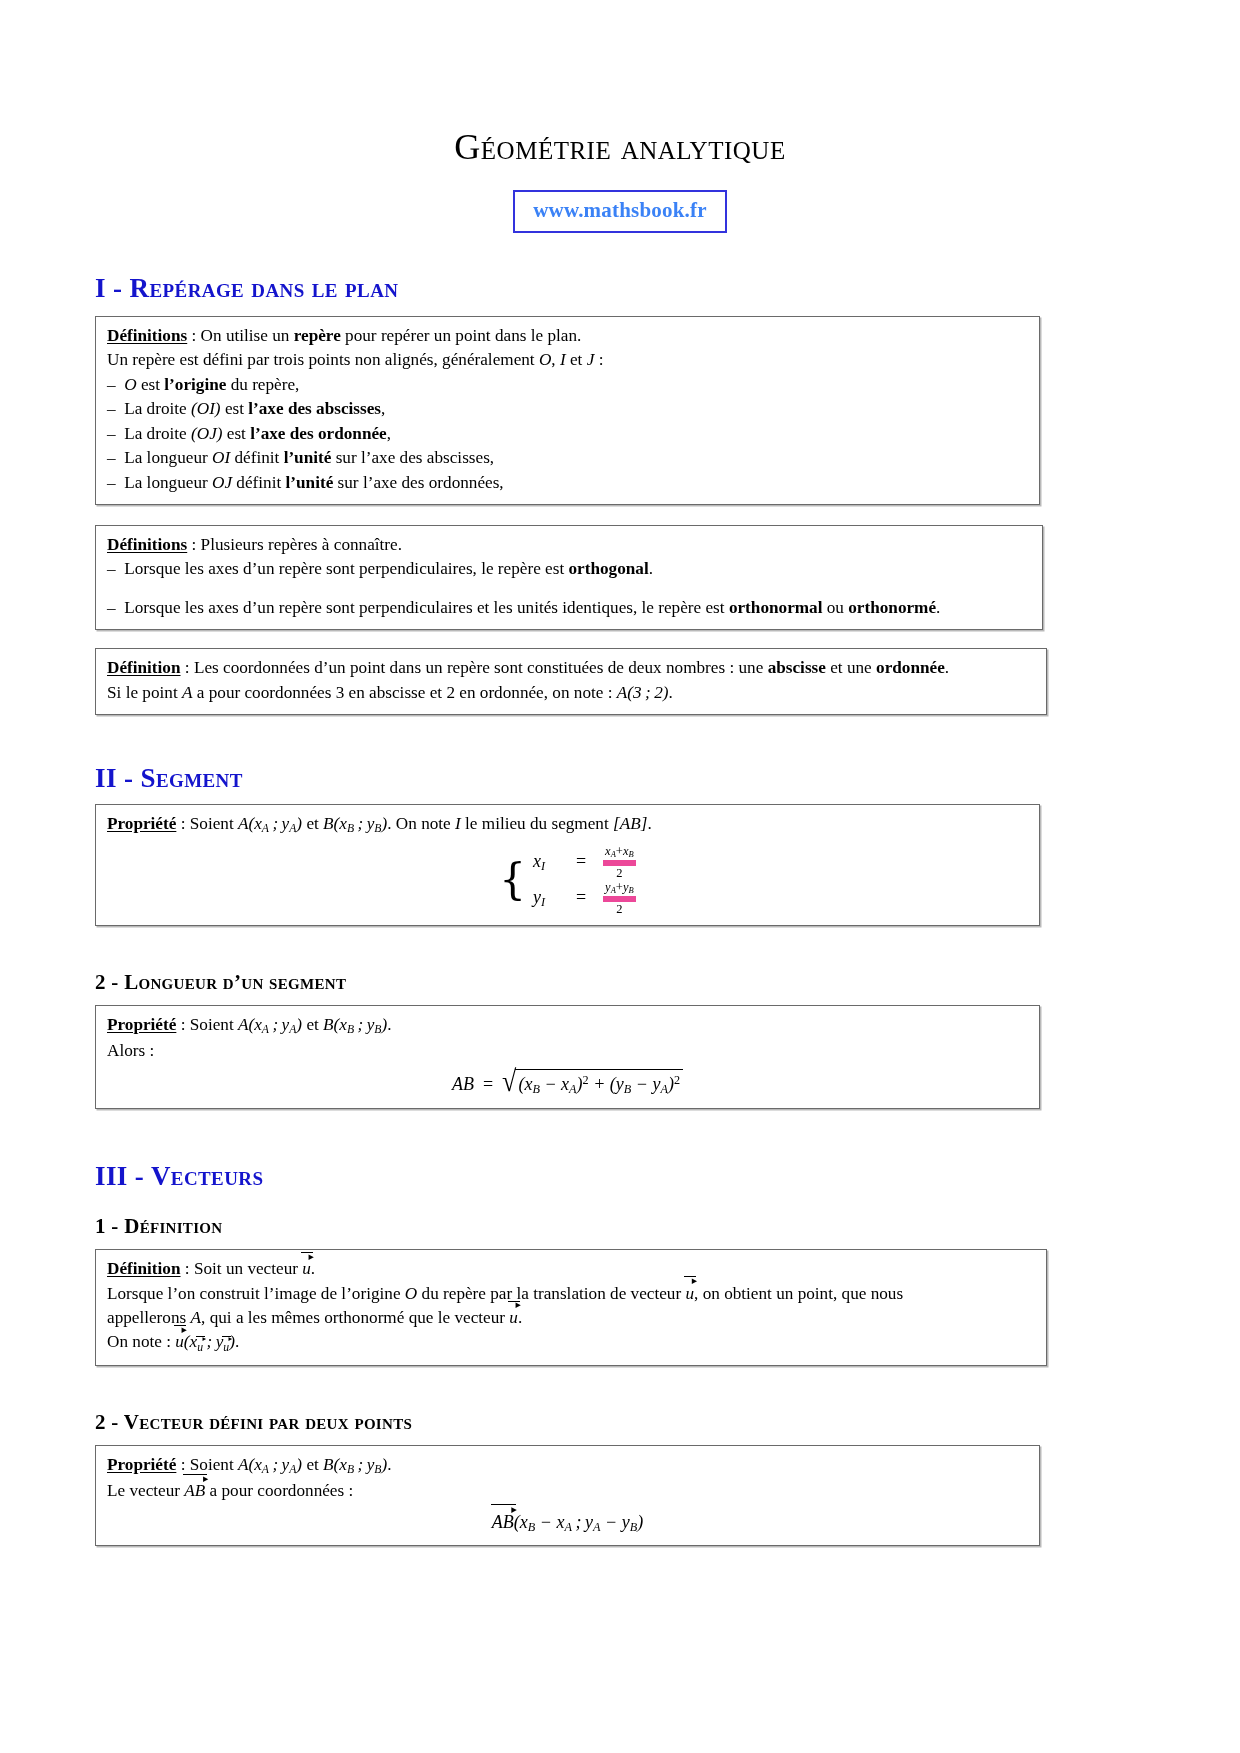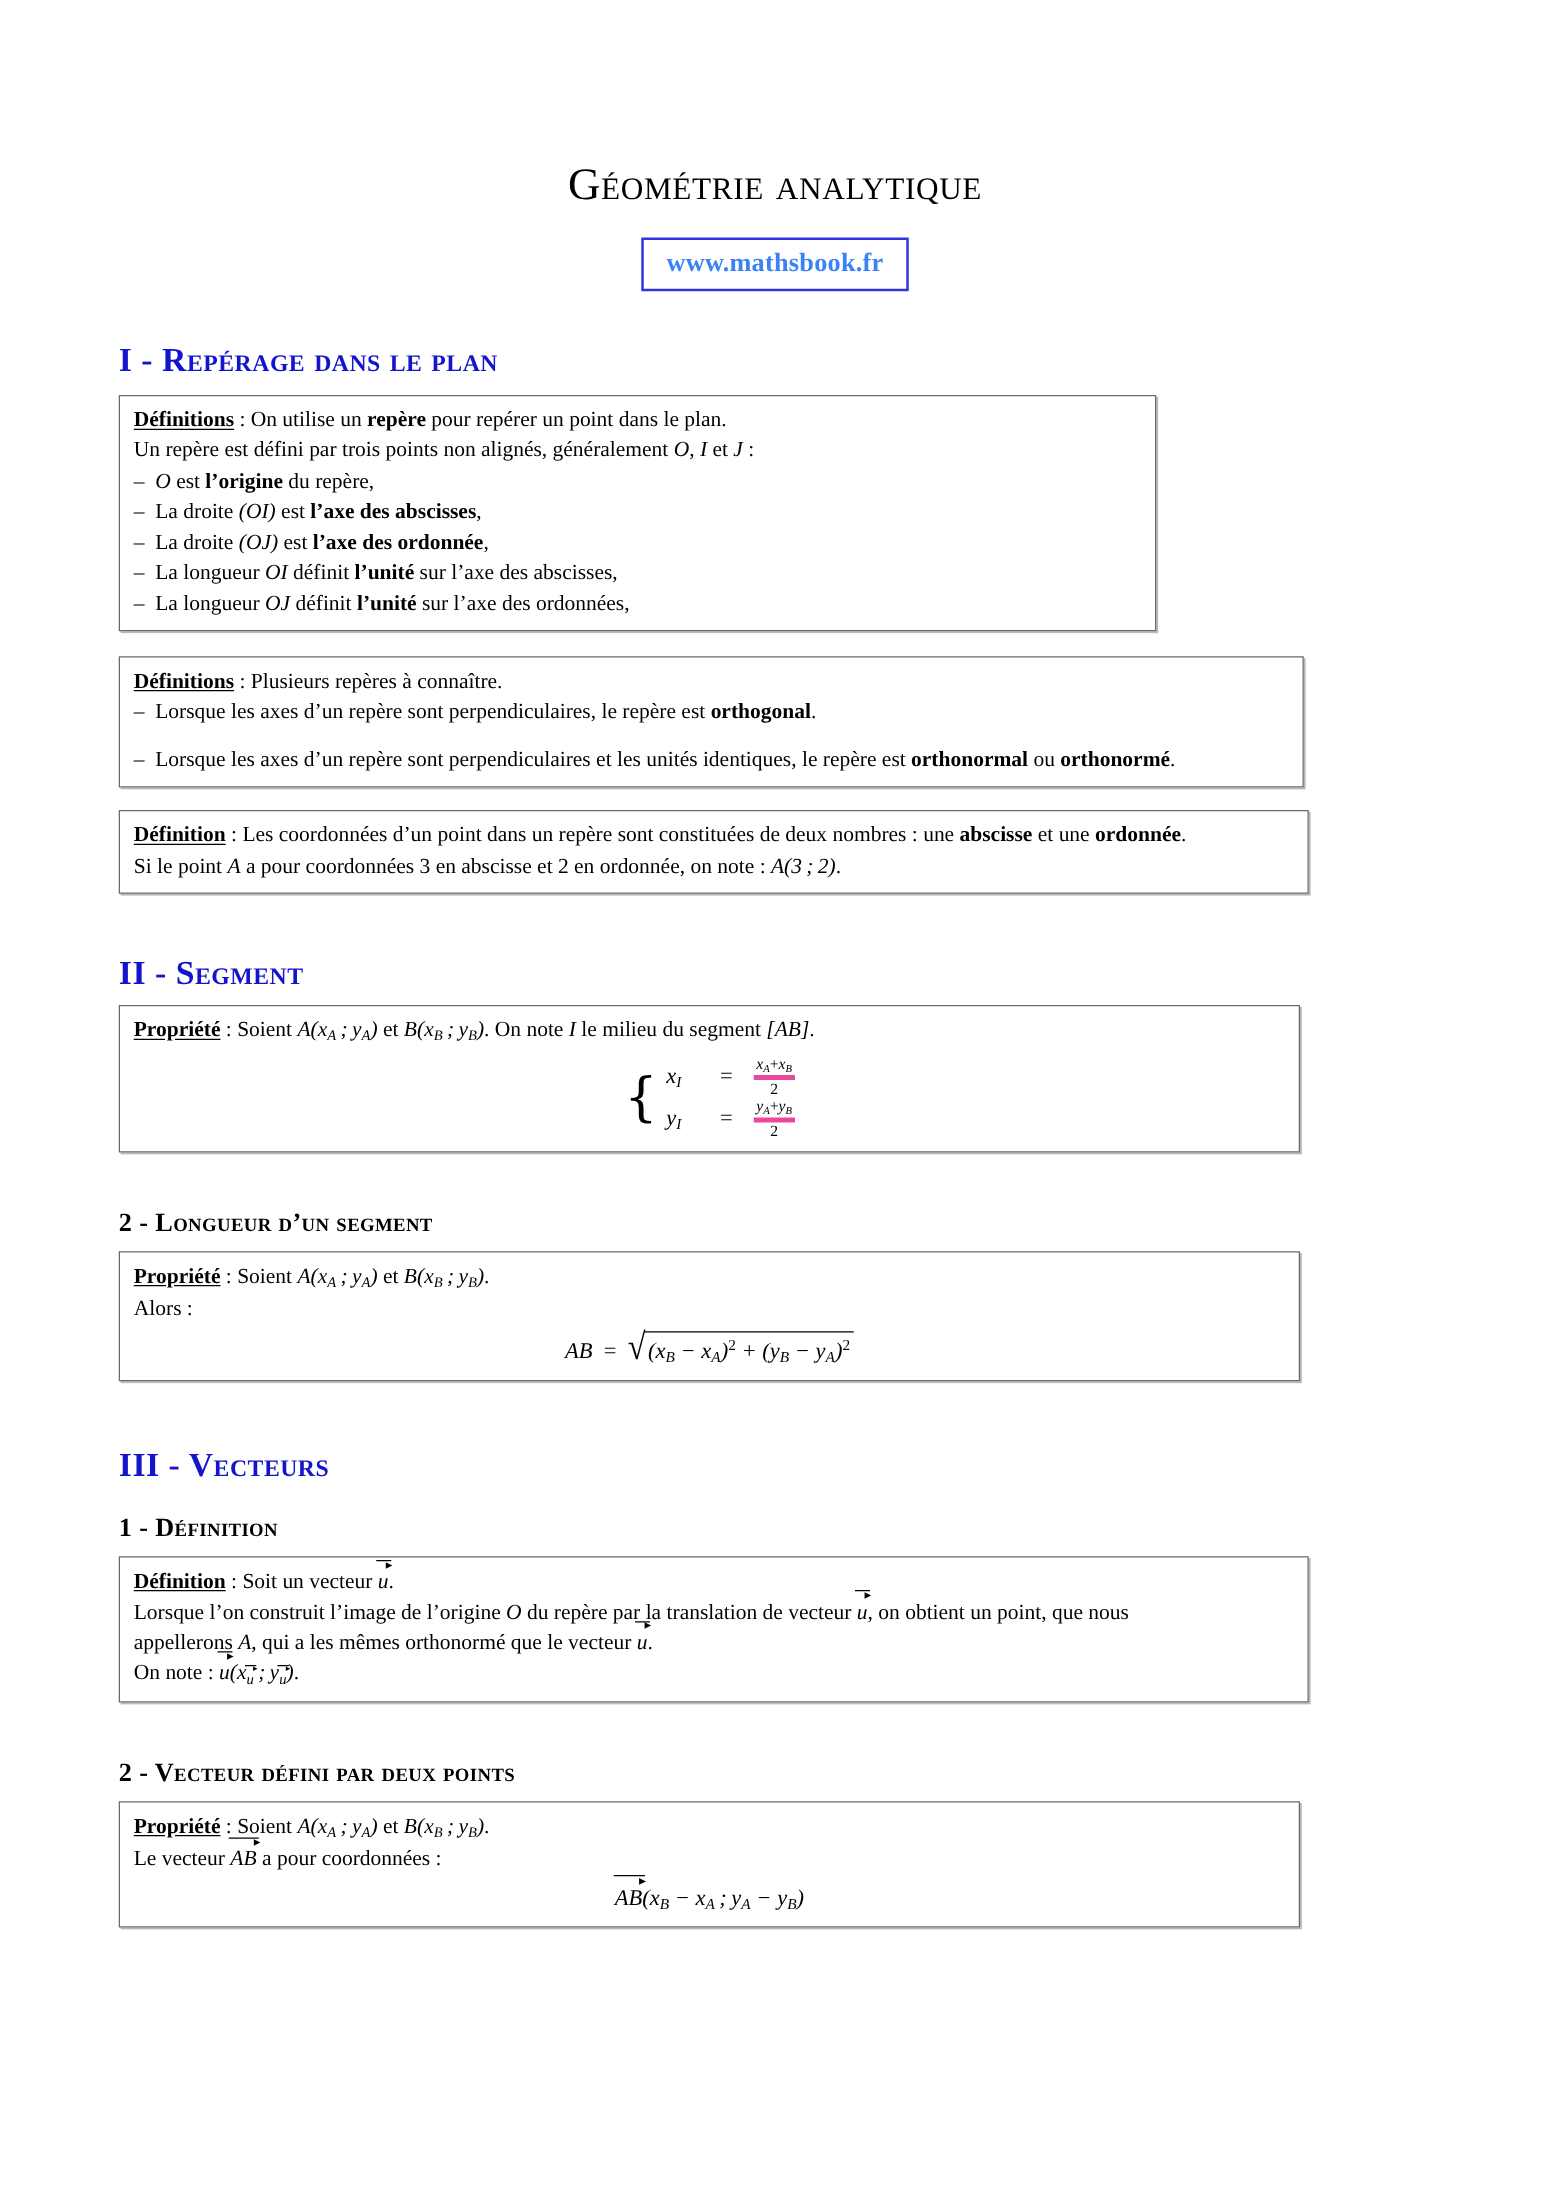--- a/index.html
+++ b/index.html
@@ -55,21 +55,21 @@
   sup{font-size:.68em;font-style:normal;vertical-align:.52em;}
   .center-math{text-align:center;margin-top:6px;font-size:18px;}
 
   .sys{display:inline-flex;align-items:center;gap:7px;}
   .brace{font-size:42px;line-height:.8;font-family:"DejaVu Serif",serif;}
   .sys-rows{display:inline-block;}
   .sys-row{display:flex;align-items:center;gap:16px;line-height:1.5;}
   .sys-lhs{width:26px;text-align:left;font-style:italic;}
   .sys-eq{width:12px;text-align:center;font-style:normal;}
   .frac{display:inline-block;text-align:center;vertical-align:middle;font-size:12.5px;line-height:1.12;}
-  .frac .num{display:block;border-bottom:4px solid #ec4899;padding:0 2px;}
+  .frac .num{display:block;border-bottom:6px solid #ec4899;padding:0 2px;}
   .frac .den{display:block;padding:0 2px;}
 
   .sqrt-wrap{display:inline-flex;align-items:stretch;}
   .radic{font-size:26px;line-height:1;transform:scaleY(1.15);margin-right:-1px;}
   .radicand{border-top:1px solid #000;padding:2px 3px 0 3px;}
 
   .vec{position:relative;display:inline-block;font-style:italic;}
   .vec::after{
     content:"";position:absolute;left:-1px;right:-2px;top:-.30em;height:.42em;
     border-top:1.1px solid #000;
@@ -85,21 +85,21 @@
   <h1 class="doc-title">Géométrie analytique</h1>
 
   <div class="url-wrap">
     <span class="url-box">www.mathsbook.fr</span>
   </div>
 
   <div style="margin:40px 0 0 95px;">
     <span class="section-h">I - </span><span class="section-h">Repérage dans le plan</span>
   </div>
 
-  <div class="box" style="margin:12px 0 4px 95px;width:830px;">
+  <div class="box" style="margin:12px 0 4px 95px;width:945px;">
     <p>
       <span class="lbl">Définitions</span><span> : On utilise un </span><b>repère</b><span> pour repérer un point dans le plan.</span>
     </p>
     <p>
       <span>Un repère est défini par trois points non alignés, généralement </span><i>O</i><span>, </span><i>I</i><span> et </span><i>J</i><span> :</span>
     </p>
 
     <span class="li"><span></span><i>O</i><span> est </span><b>l’origine</b><span> du repère,</span></span>
 
     <span class="li"><span>La droite </span><i>(OI)</i><span> est </span><b>l’axe des abscisses</b><span>,</span></span>

